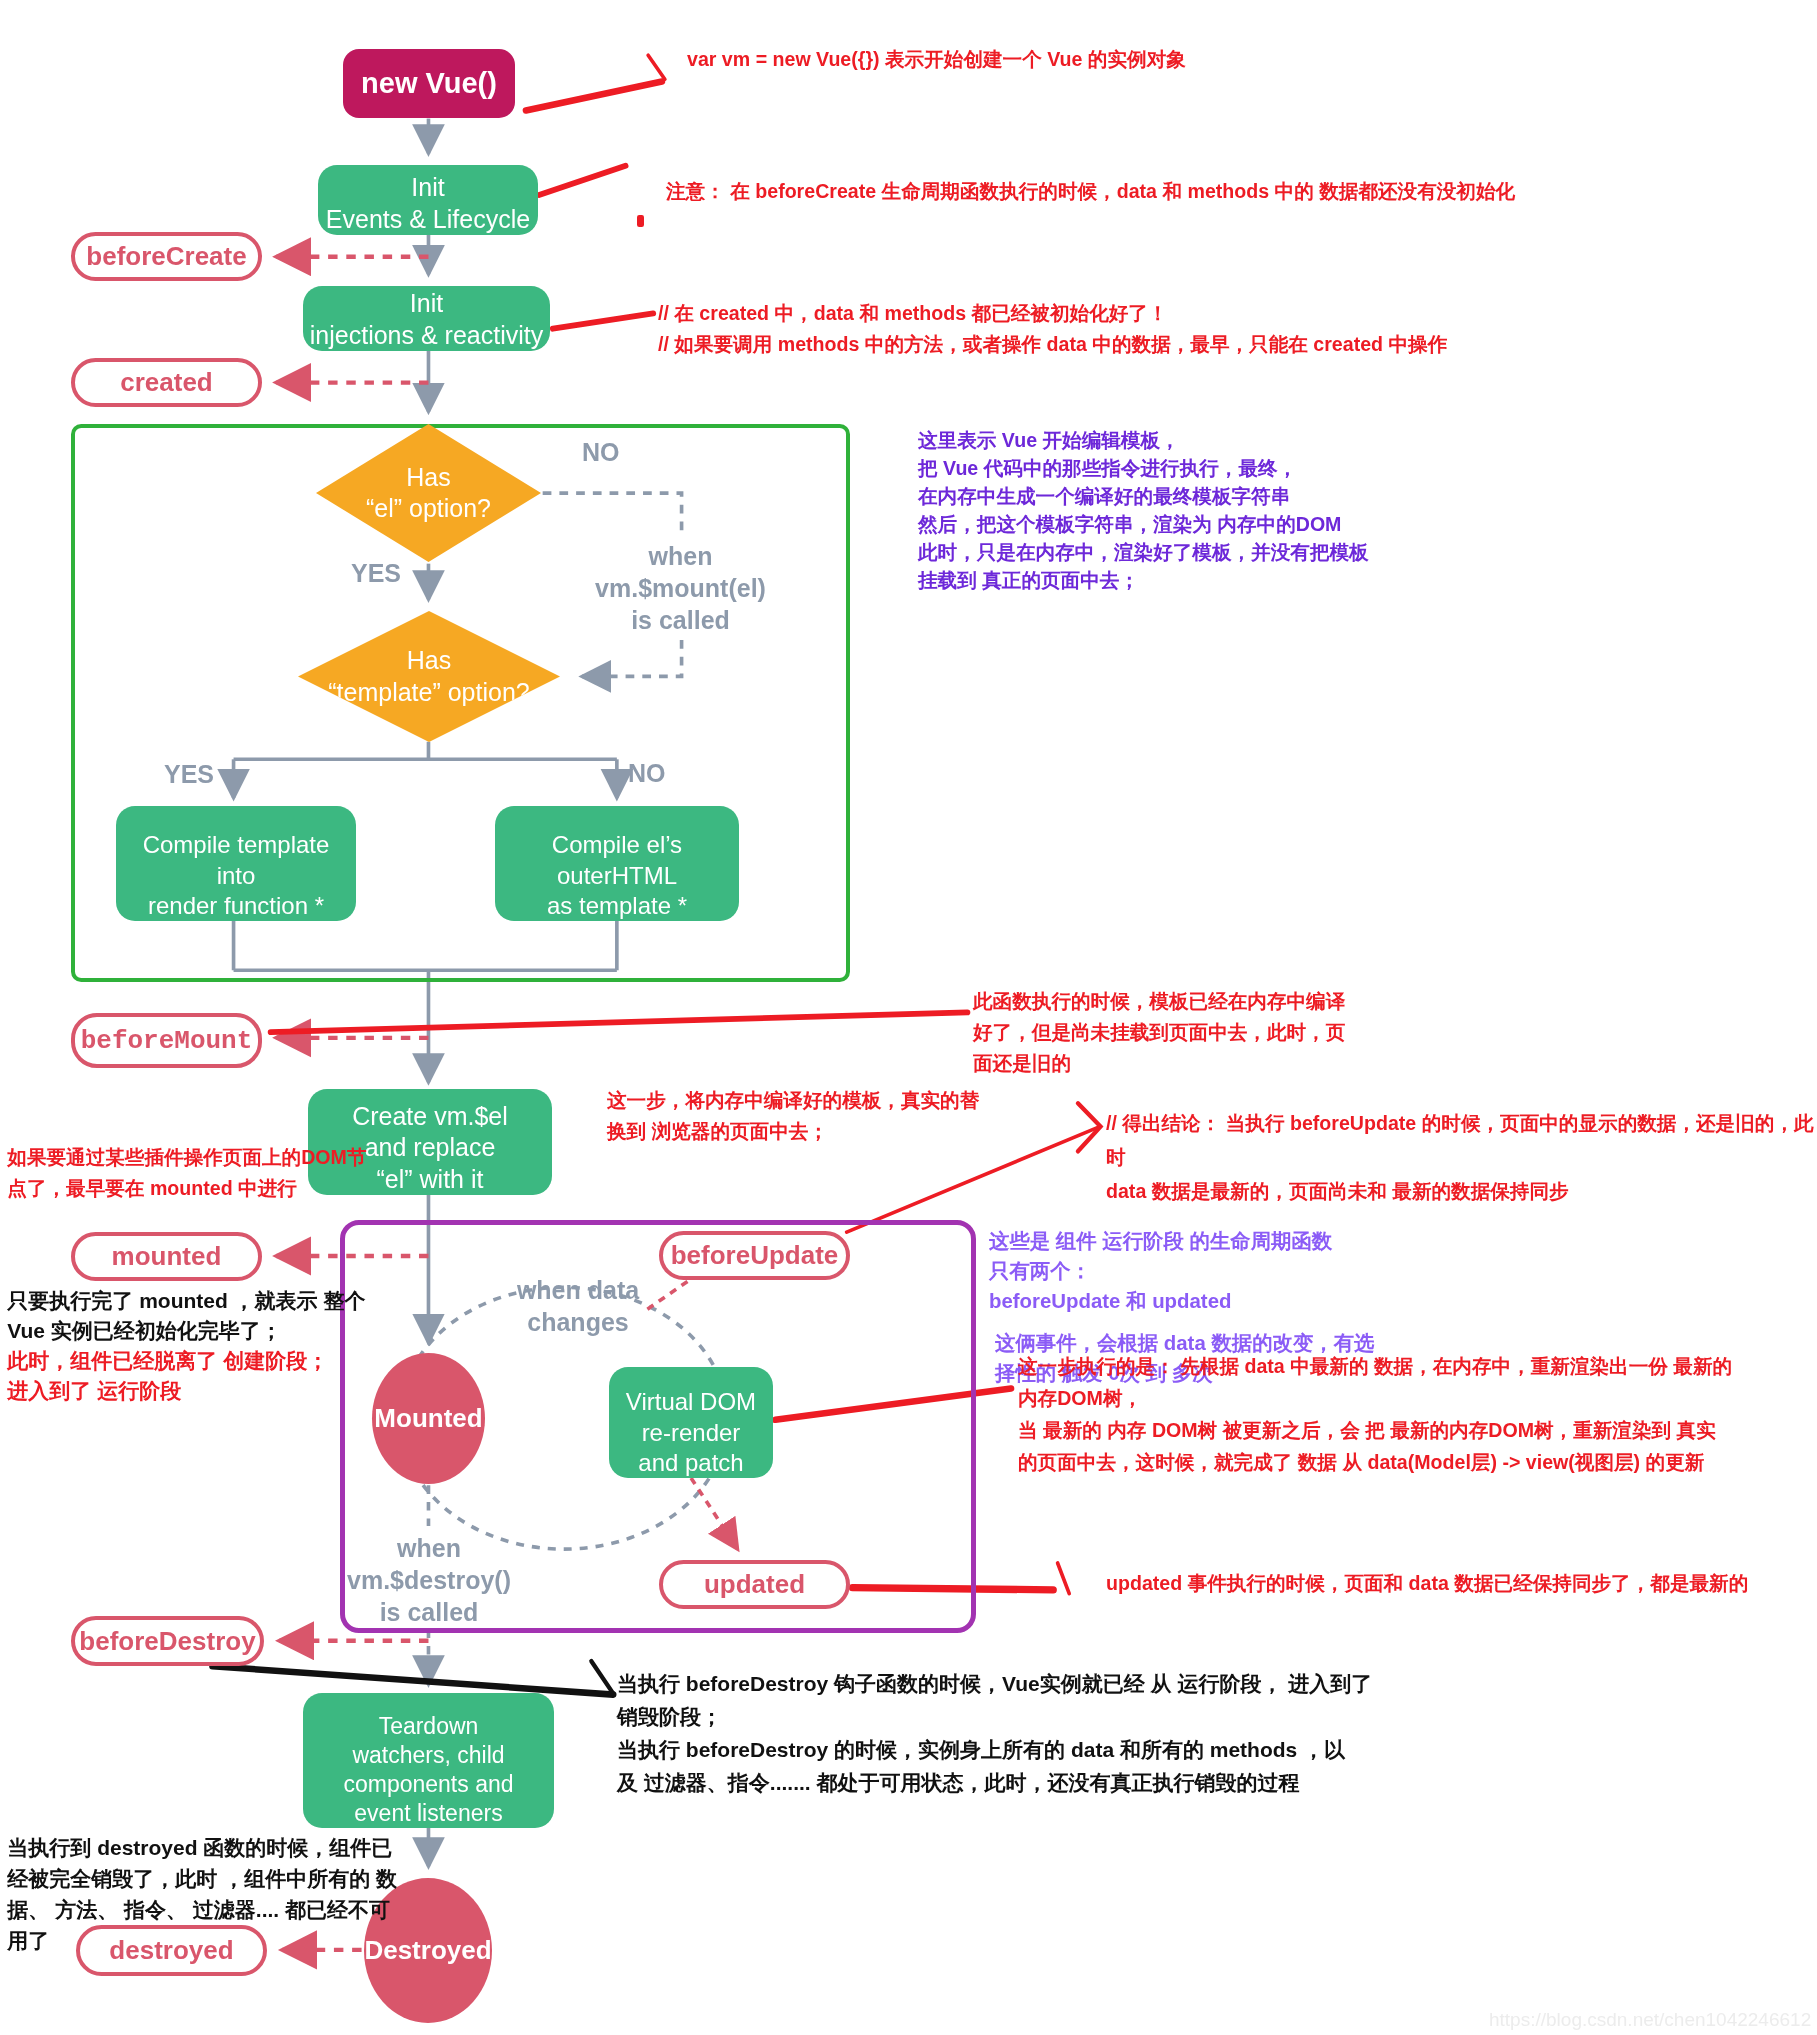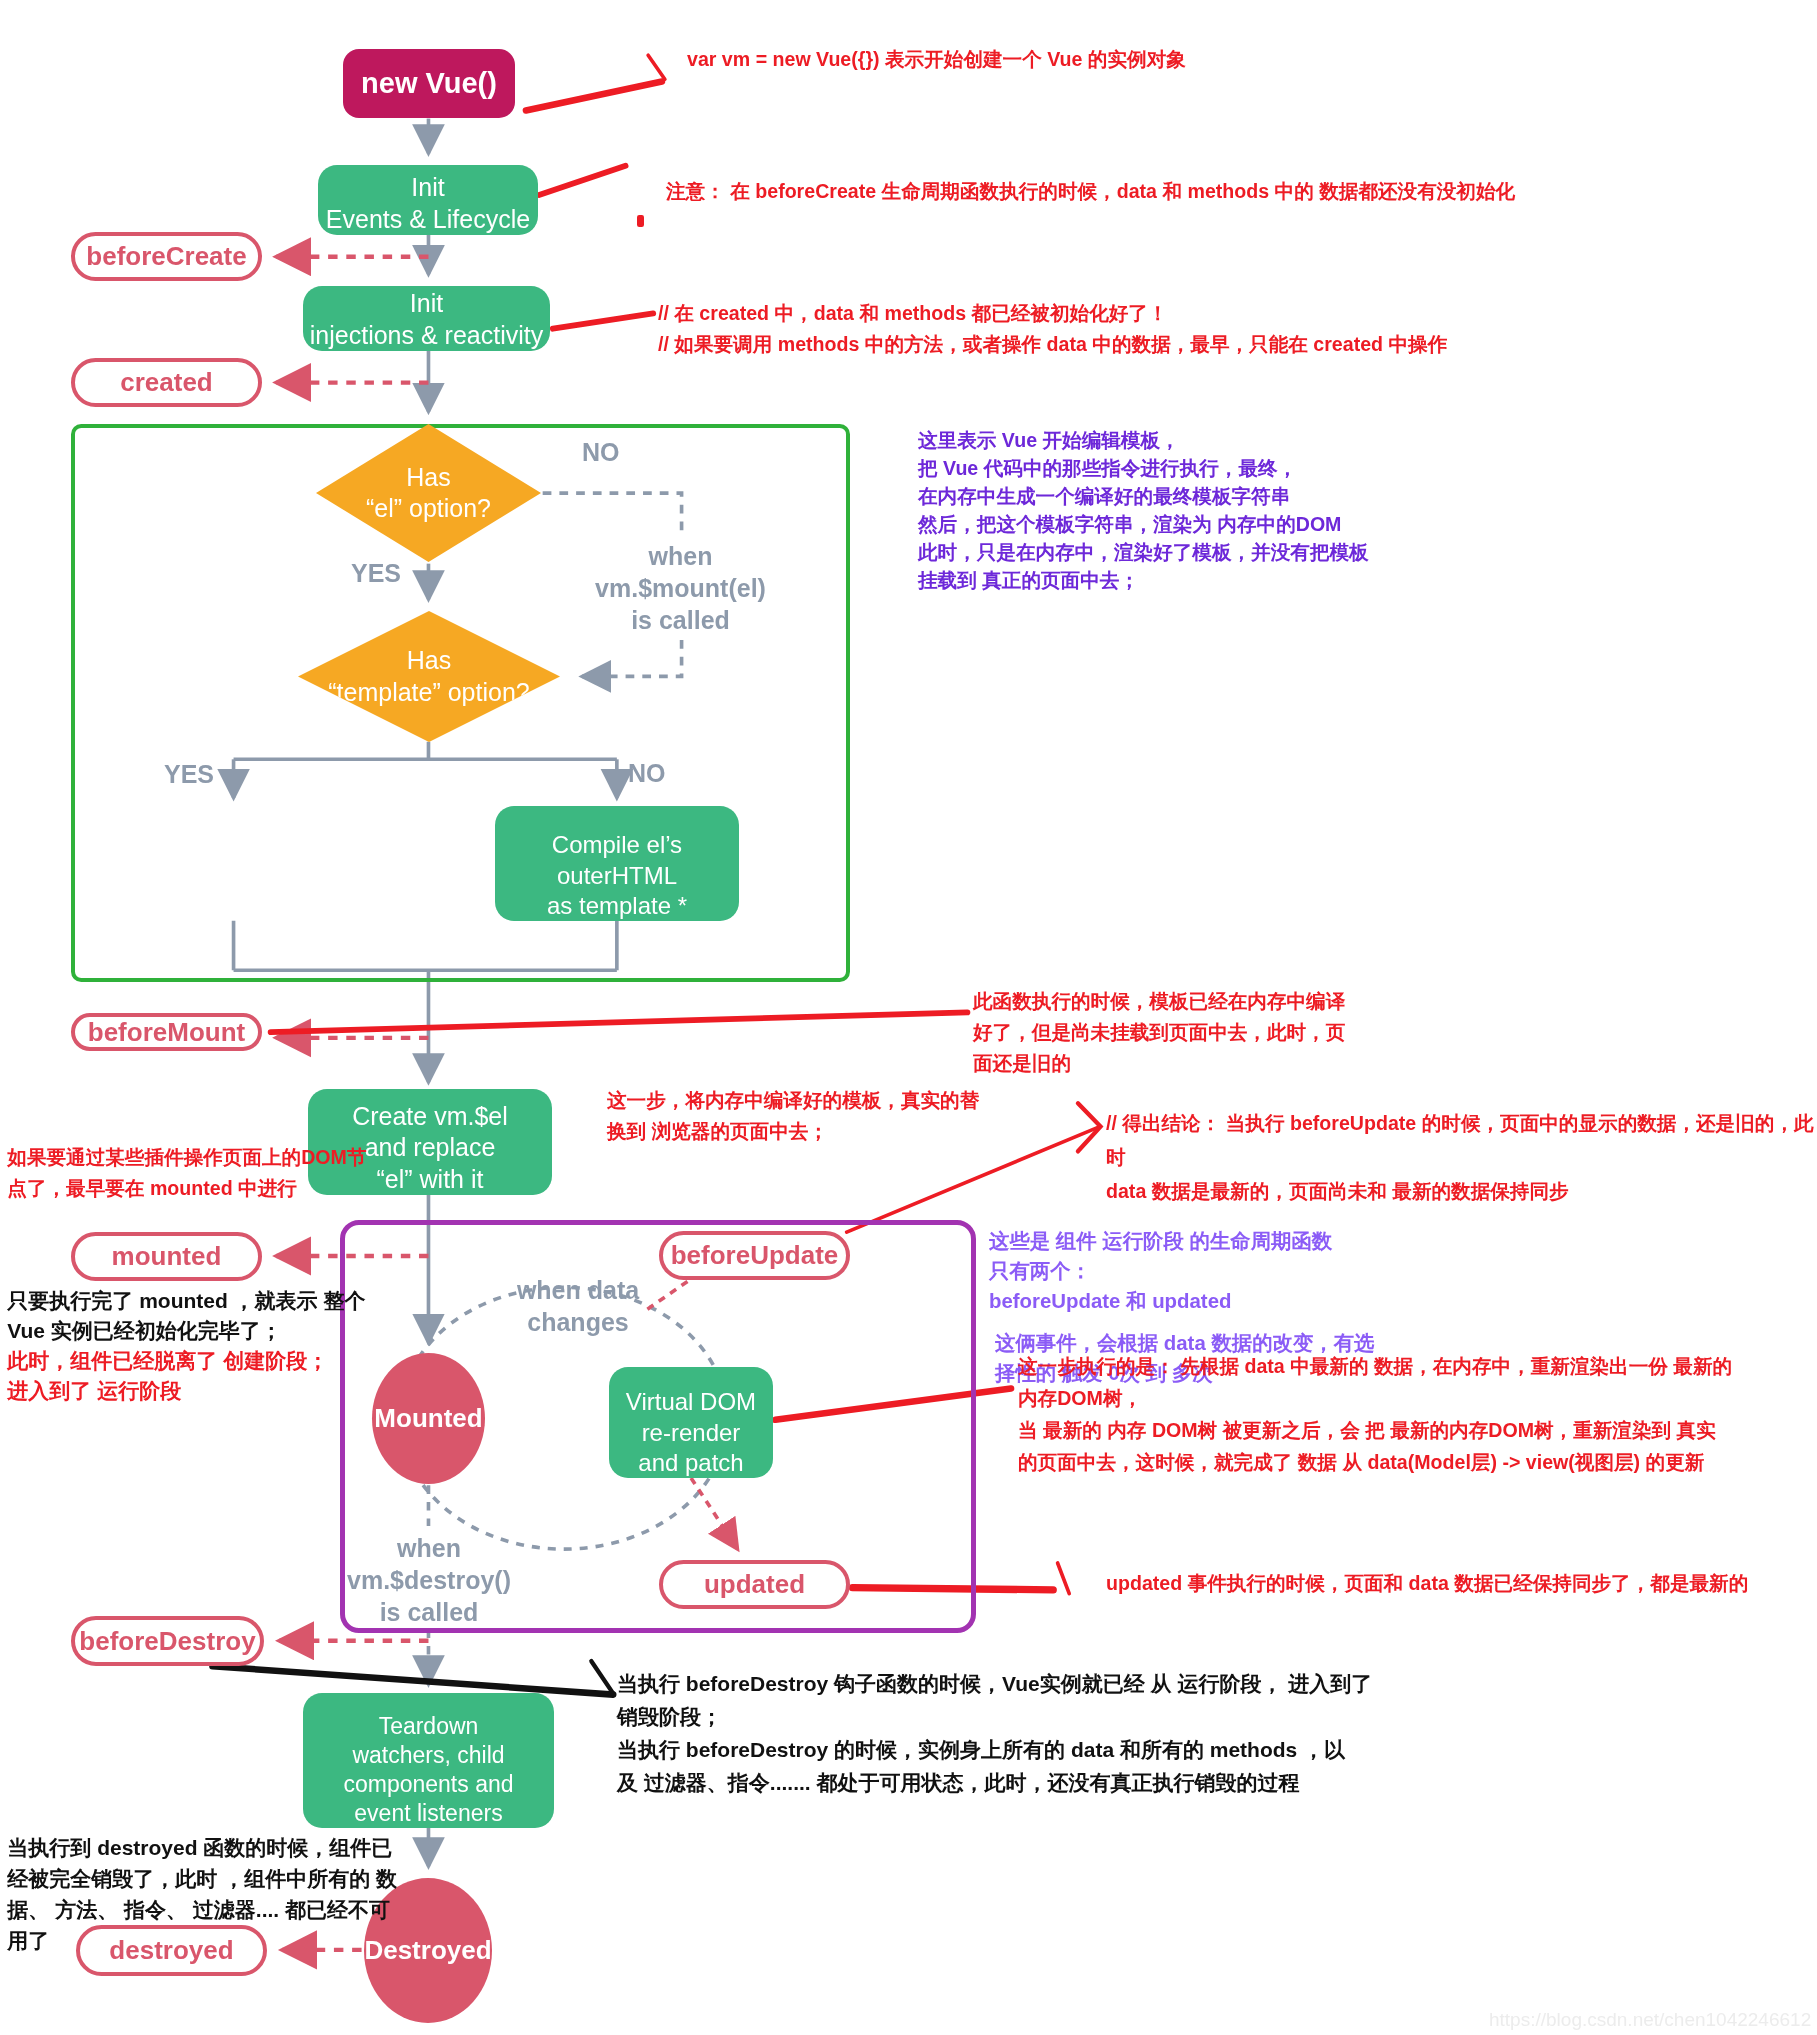--- a/index.html
+++ b/index.html
@@ -105,20 +105,25 @@
 injections &amp; reactivity</span>
   </div>
   <div class="abs diamond" style="left:316px;top:424px;width:225px;height:138px;">
     <span class="ml">Has
 “el” option?</span>
   </div>
   <div class="abs diamond" style="left:298px;top:611px;width:262px;height:131px;">
     <span class="ml">Has
 “template” option?</span>
   </div>
+  <div class="abs greenbox" style="left:116px;top:806px;width:240px;height:115px;font-size:24px;">
+    <span class="ml">Compile template
+into
+render function *</span>
+  </div>
   <div class="abs greenbox" style="left:495px;top:806px;width:244px;height:115px;font-size:24px;">
     <span class="ml">Compile el’s
 outerHTML
 as template *</span>
   </div>
   <div class="abs greenbox" style="left:308px;top:1089px;width:244px;height:106px;font-size:25px;">
     <span class="ml">Create vm.$el
 and replace
 “el” with it</span>
   </div>
@@ -139,21 +144,21 @@
   <div class="abs circle" style="left:364px;top:1878px;width:128px;height:145px;">
     <span>Destroyed</span>
   </div>
 
   <div class="abs pill" style="left:71px;top:232px;width:191px;height:49px;">
     <span>beforeCreate</span>
   </div>
   <div class="abs pill" style="left:71px;top:358px;width:191px;height:49px;">
     <span>created</span>
   </div>
-  <div class="abs pill" style="left:71px;top:1013px;width:191px;height:38px;">
+  <div class="abs pill" style="left:71px;top:1013px;width:191px;height:55px;font-family:Liberation Mono, monospace;">
     <span>beforeMount</span>
   </div>
   <div class="abs pill" style="left:71px;top:1232px;width:191px;height:49px;">
     <span>mounted</span>
   </div>
   <div class="abs pill" style="left:659px;top:1231px;width:191px;height:49px;">
     <span>beforeUpdate</span>
   </div>
   <div class="abs pill" style="left:659px;top:1560px;width:191px;height:49px;">
     <span>updated</span>

